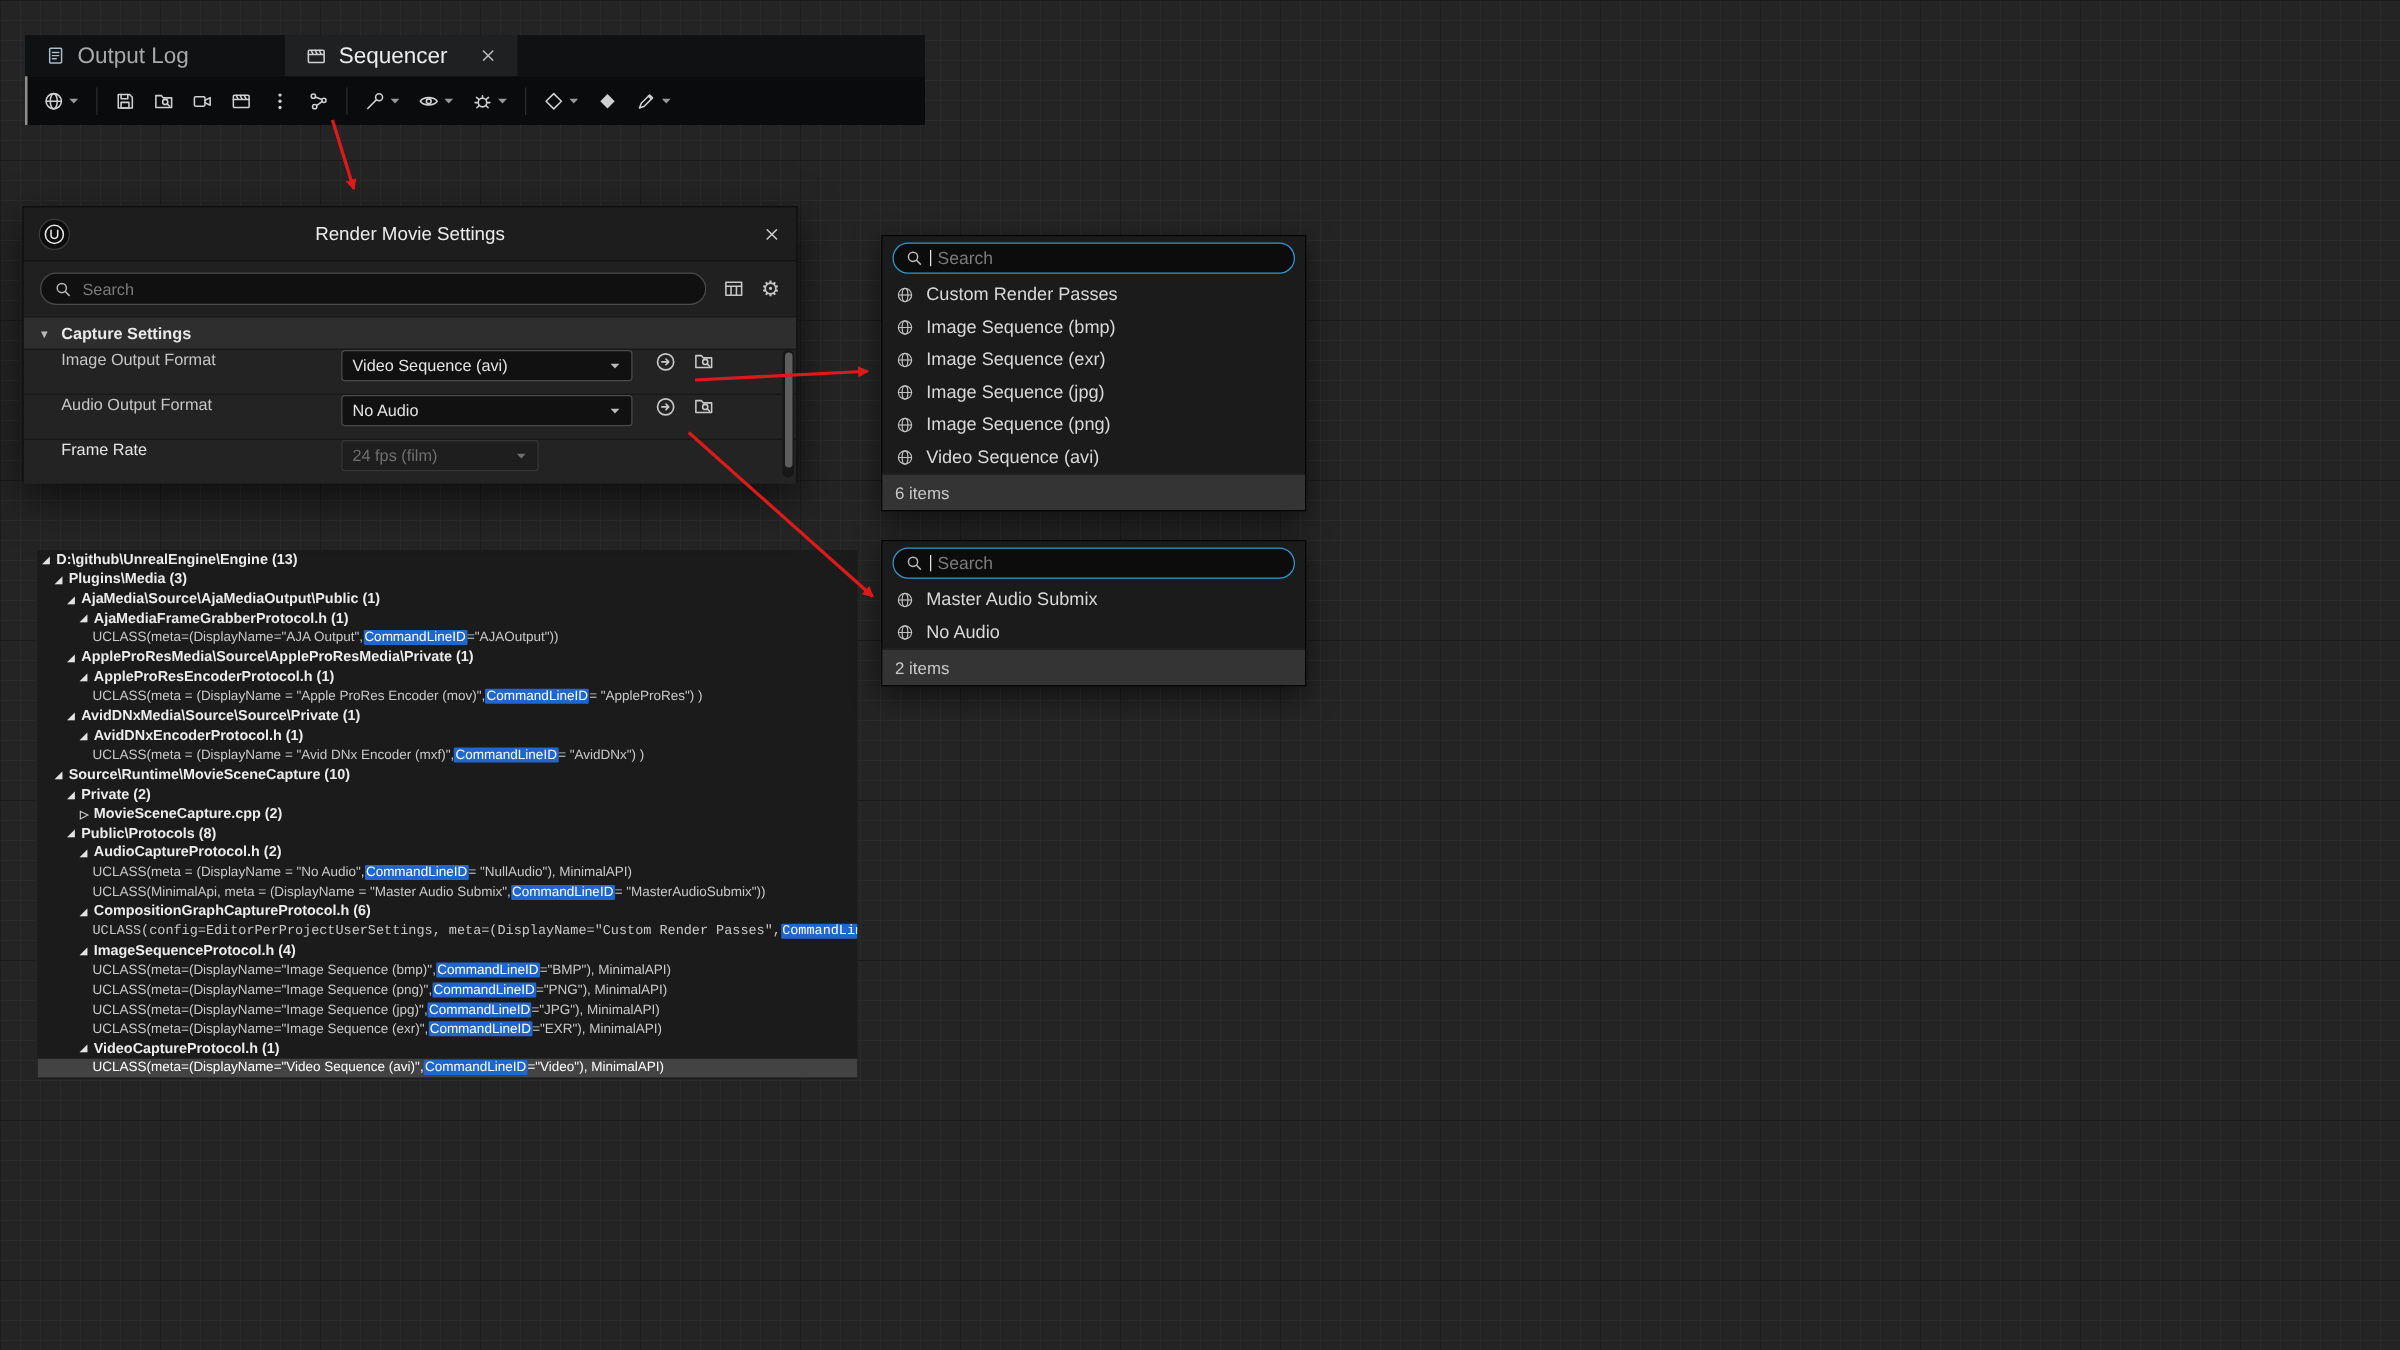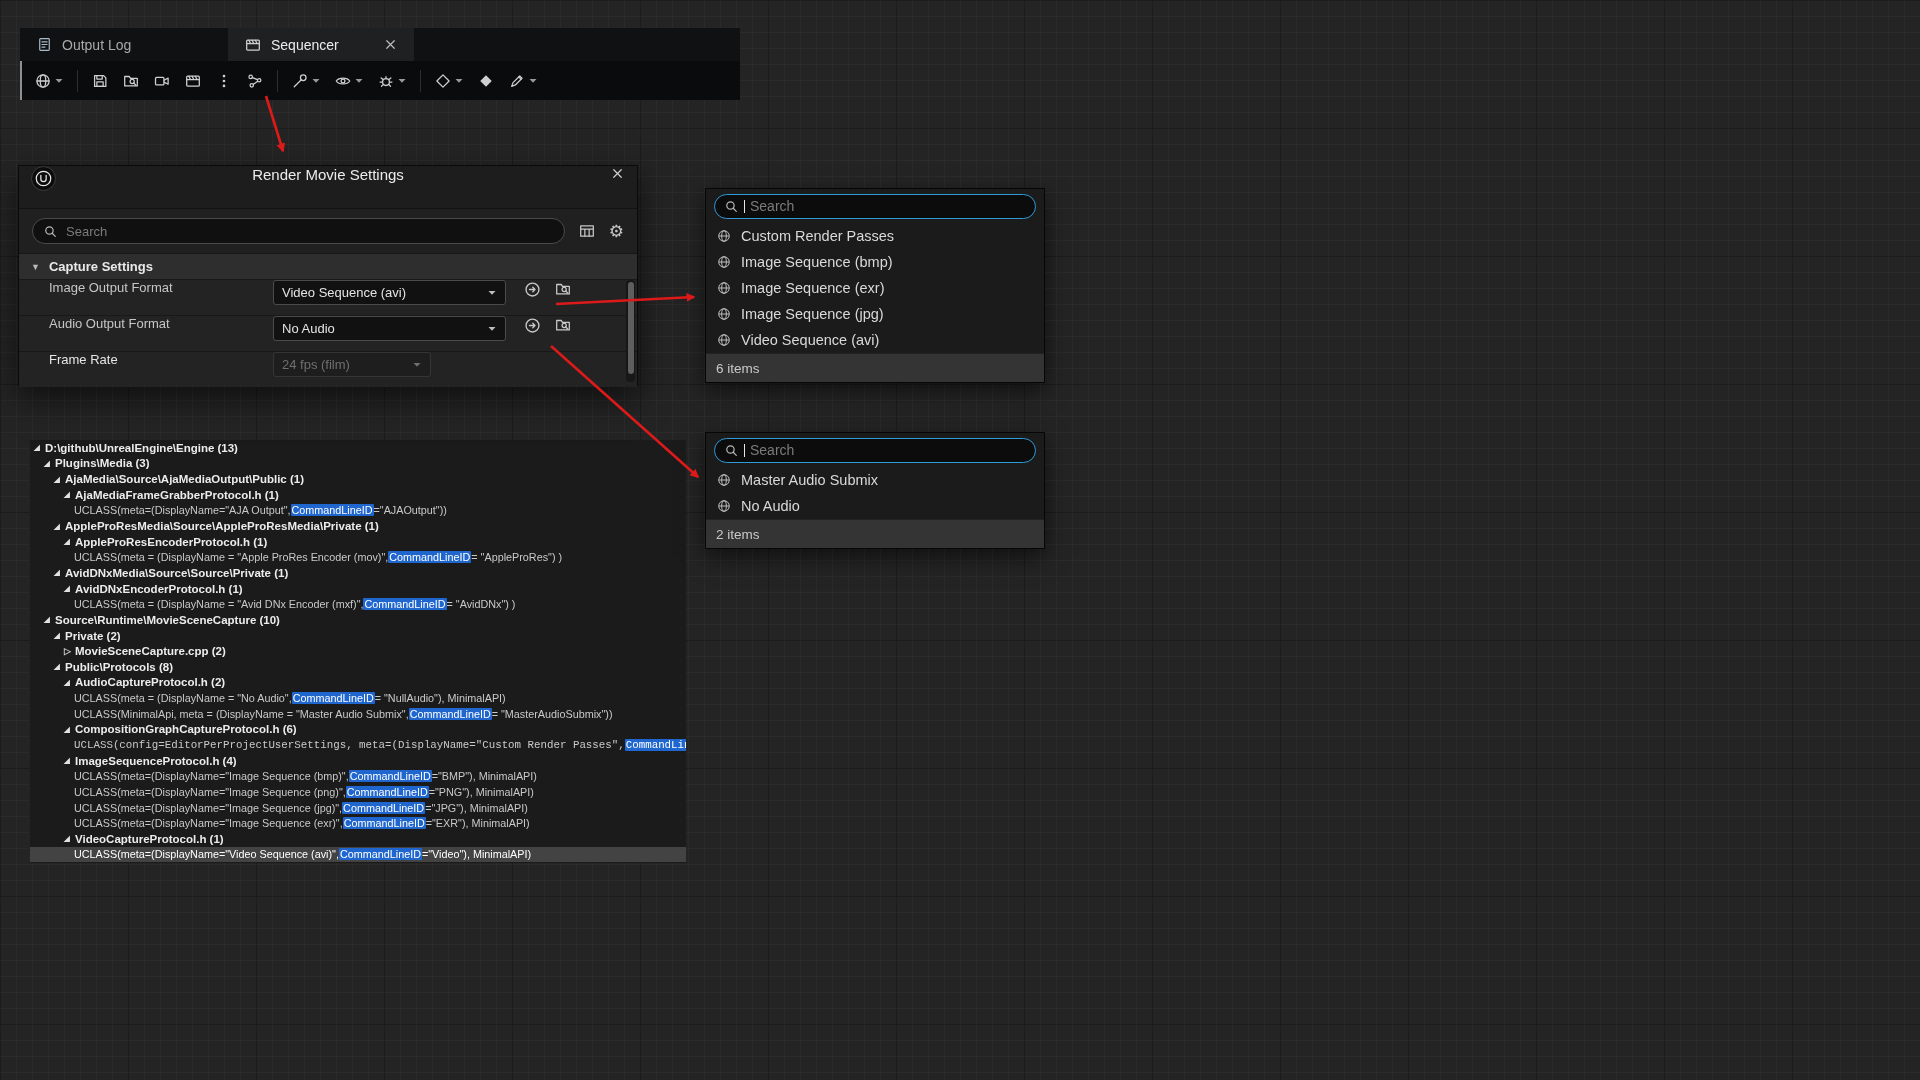--- a/index.html
+++ b/index.html
@@ -9,36 +9,36 @@
     background-color:#242424;
     background-image:
       linear-gradient(#1c1c1c 1px, transparent 1px),
       linear-gradient(90deg,#1c1c1c 1px, transparent 1px),
       linear-gradient(#2b2b2b 1px, transparent 1px),
       linear-gradient(90deg,#2b2b2b 1px, transparent 1px);
     background-size:128px 128px,128px 128px,16px 16px,16px 16px;}
 
   
   .tabwell{position:absolute;left:20px;top:28px;width:720px;height:33px;background:#101113;display:flex;align-items:stretch;}
-  .tab{display:flex;align-items:center;gap:9px;padding:0 16px;color:#a9a9a9;font-size:14px;cursor:default;}
+  .tab{display:flex;align-items:center;gap:9px;padding:0 16px;color:#a9a9a9;font-size:18px;cursor:default;}
   .tab.outputlog{width:202px;}
   .tab.active{background:#1e2022;color:#ececec;margin-left:6px;width:186px;}
   .tclose{margin-left:auto;color:#bdbdbd;display:flex;align-items:center;}
   .ticon{display:flex;align-items:center;color:#cfcfcf;}
   .tab.outputlog .ticon{color:#a8bccd;}
 
   
   .toolbar{position:absolute;left:20px;top:61px;width:720px;height:39px;background:#0a0b0c;display:flex;align-items:center;gap:7px;padding:0 9px;color:#d8d8d8;border-left:2px solid #8f8f8f;}
   .tbtn{display:flex;align-items:center;gap:2px;padding:3px;cursor:default;}
   .tsep{width:1px;height:22px;background:#2d2d2d;margin:0 3px;}
   .chev{display:flex;align-items:center;color:#9a9a9a;}
 
   
   .dialog{position:absolute;left:18px;top:165px;width:620px;height:221px;background:#202020;border:1px solid #0a0a0a;box-shadow:0 12px 32px rgba(0,0,0,.6);z-index:10;}
-  .dtitle{height:43px;background:#1d1d1d;border-bottom:1px solid #121212;display:flex;align-items:flex-start;padding:0 12px;position:relative;}
+  .dtitle{height:43px;background:#1d1d1d;border-bottom:1px solid #121212;display:flex;align-items:center;padding:0 12px;position:relative;}
   .uelogo{width:25px;height:25px;border-radius:50%;background:#0c0c0c;border:1px solid #3c3c3c;display:flex;align-items:center;justify-content:center;color:#e8e8e8;}
   .dtitle-text{position:absolute;left:0;right:0;text-align:center;color:#ececec;font-size:15px;pointer-events:none;}
   .dclose{margin-left:auto;color:#cfcfcf;display:flex;align-items:center;cursor:default;}
   .dsearch{height:44px;display:flex;align-items:center;gap:13px;padding:0 13px;background:#202020;}
   .spill{flex:1;height:26px;border-radius:13px;background:#101010;border:1px solid #4a4a4a;display:flex;align-items:center;gap:8px;padding:0 10px;}
   .mag{display:flex;align-items:center;color:#b9b9b9;}
   .ph{color:#7b7b7b;font-size:13px;}
   .dsi{color:#c6c6c6;display:flex;align-items:center;font-size:17px;line-height:1;cursor:default;}
   .dsection{height:26px;background:#2e2e2e;border-top:1px solid #171717;display:flex;align-items:center;gap:9px;padding-left:12px;color:#e9e9e9;font-weight:bold;font-size:13px;}
   .sectri{font-size:9px;color:#b9b9b9;}
@@ -414,20 +414,30 @@
           <span class="pi-label">Image Sequence (jpg)</span>
         </div>
         <div class="popup-item">
           <span class="sph">
             <svg viewBox="0 0 20 20" width="16" height="16" fill="none" stroke="currentColor" stroke-width="1.2">
               <circle cx="10" cy="10" r="6.6"></circle>
               <ellipse cx="10" cy="10" rx="2.9" ry="6.6"></ellipse>
               <path d="M3.6 10h12.8"></path>
             </svg>
           </span>
+          <span class="pi-label">Image Sequence (png)</span>
+        </div>
+        <div class="popup-item">
+          <span class="sph">
+            <svg viewBox="0 0 20 20" width="16" height="16" fill="none" stroke="currentColor" stroke-width="1.2">
+              <circle cx="10" cy="10" r="6.6"></circle>
+              <ellipse cx="10" cy="10" rx="2.9" ry="6.6"></ellipse>
+              <path d="M3.6 10h12.8"></path>
+            </svg>
+          </span>
           <span class="pi-label">Video Sequence (avi)</span>
         </div>
       </div>
     <div class="pfooter">6 items</div>
   </div>
 
   <div class="popup" style="left:705px;top:432px;">
     <div class="psearch">
       <div class="ppill" style="border-color: rgb(47, 154, 212);">
         <span class="mag">

